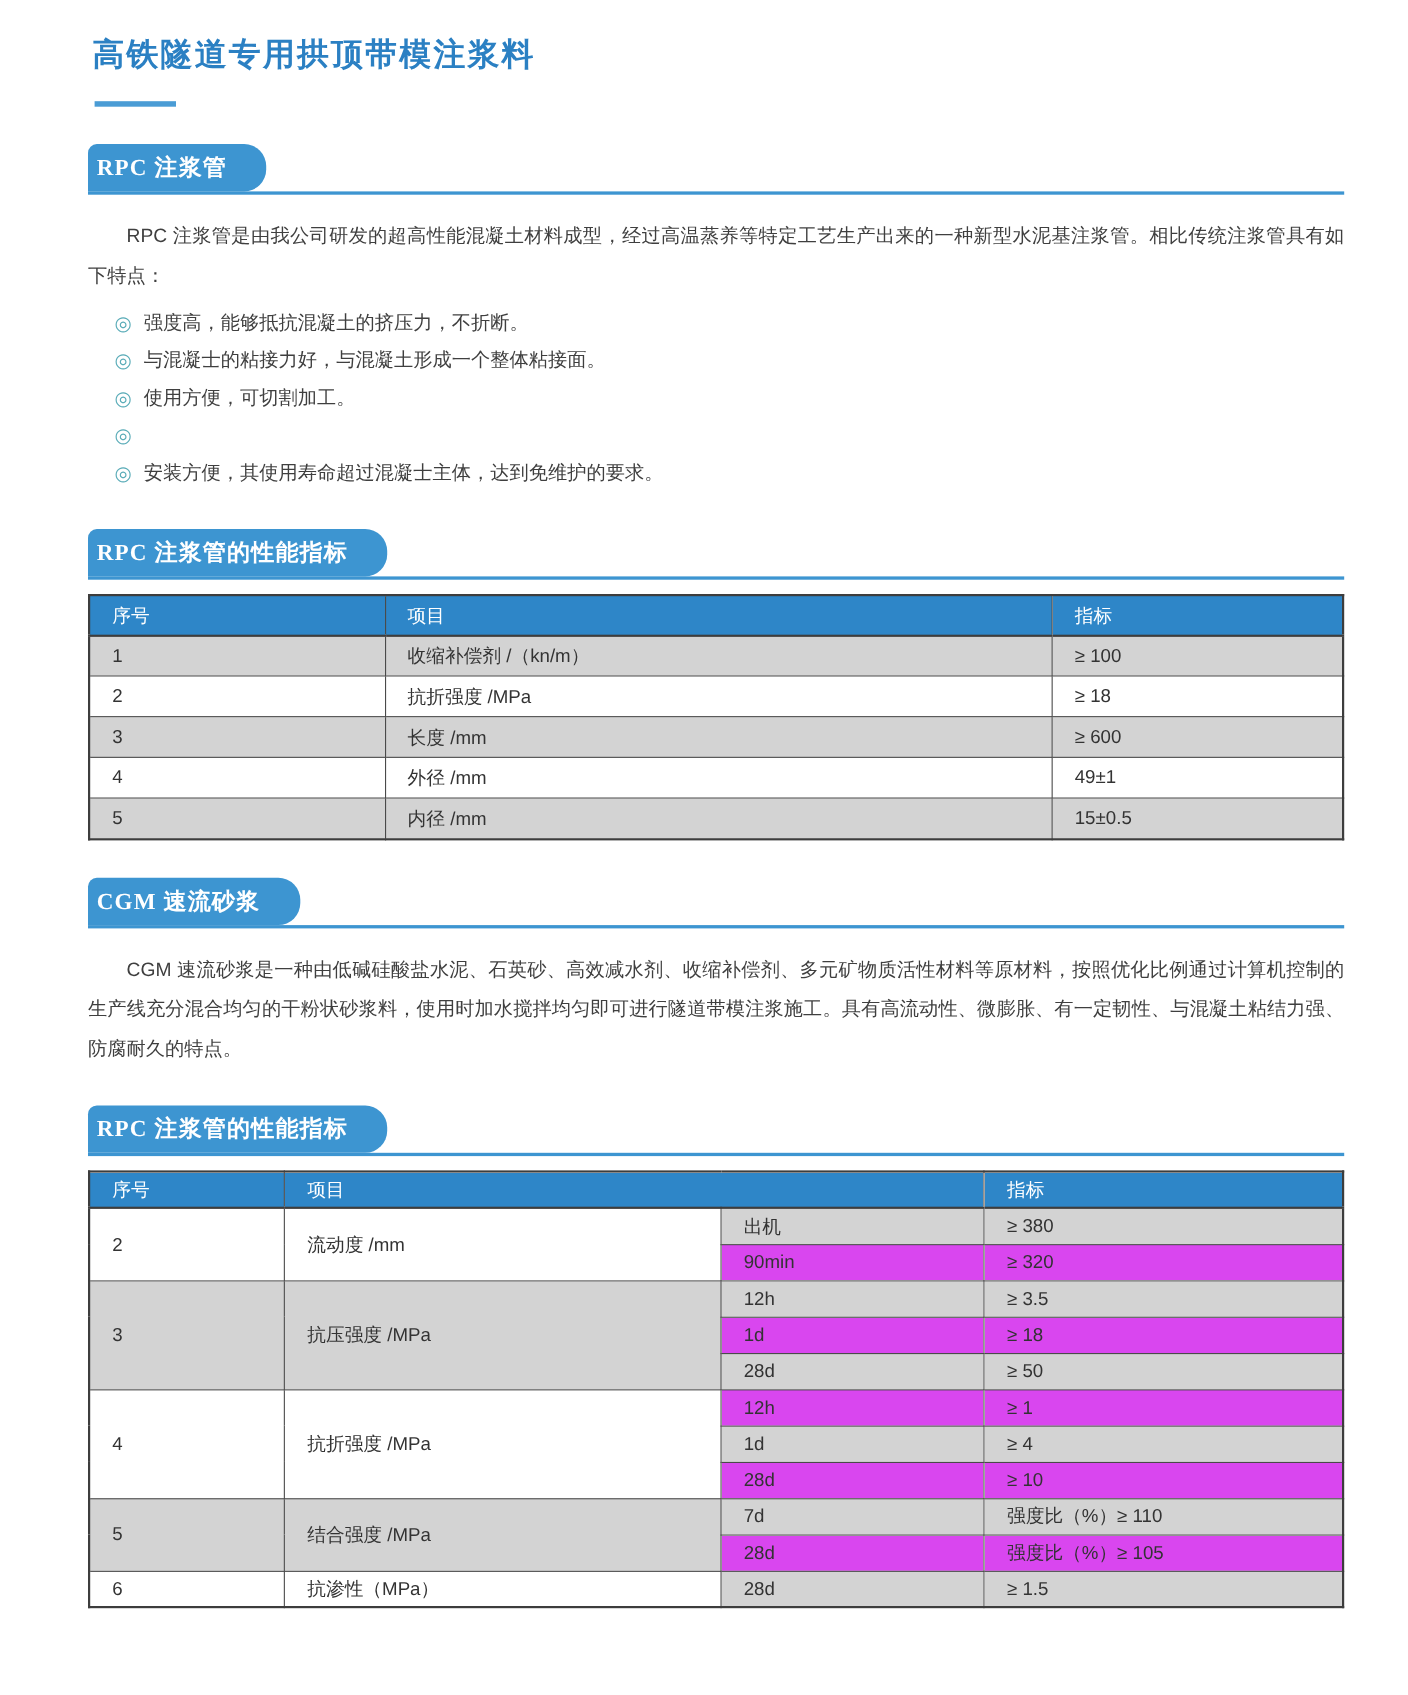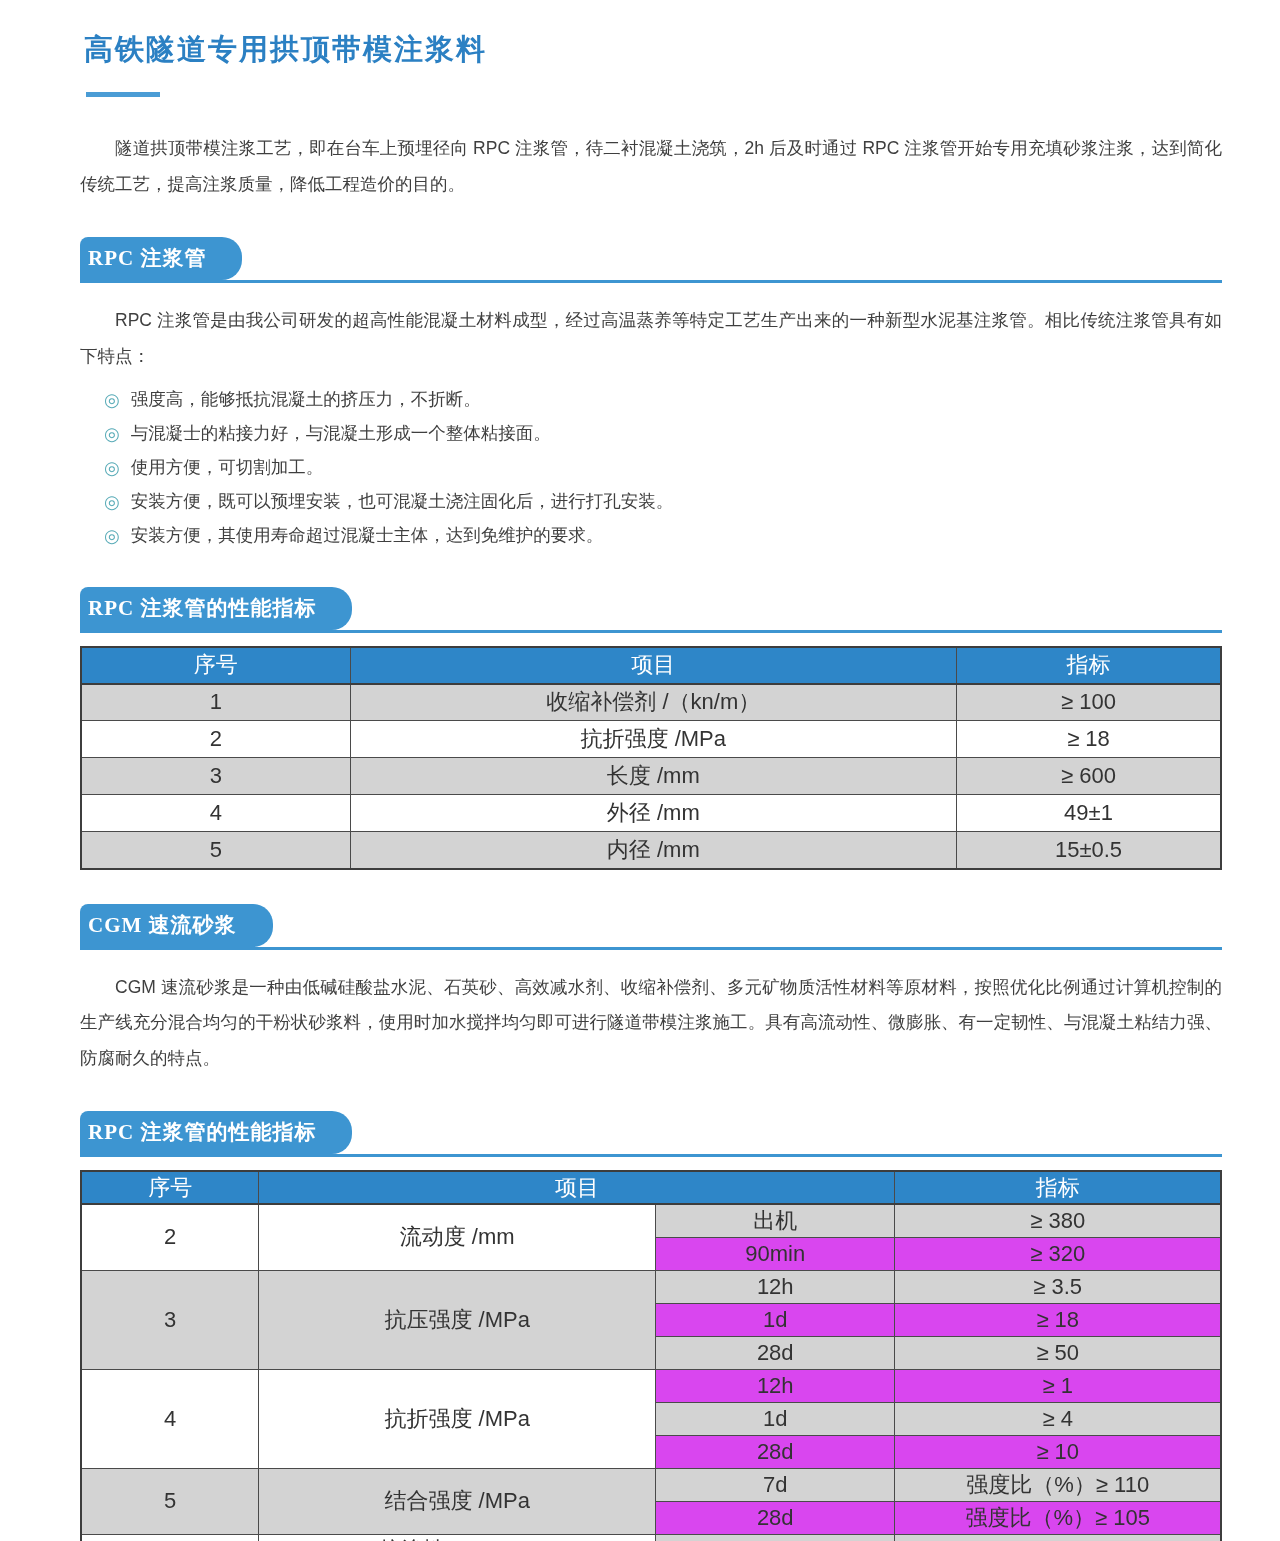--- a/index.html
+++ b/index.html
@@ -76,24 +76,24 @@
   
   table {
     width: 100%;
     border-collapse: collapse;
     table-layout: fixed;
     margin-top: 13px;
     border: 2px solid #3d3d3d;
   }
   th, td {
     border: 1px solid #4a4a4a;
-    text-align: center;
+    text-align: left;
     vertical-align: middle;
-    padding: 0 4px;
-    font-size: 22px;
+    padding: 0 20px;
+    font-size: 17px;
     color: #333;
     overflow: hidden;
     white-space: nowrap;
   }
   thead th {
     background: #2e86c8;
     color: #ffffff;
     font-weight: 400;
     border-bottom: 2px solid #3d3d3d;
   }
@@ -106,21 +106,20 @@
   .rg { background: #d3d3d3; }
 </style>
 </head>
 <body>
 
 <div class="page">
 
   <h1 class="page-title">高铁隧道专用拱顶带模注浆料</h1>
   <div class="title-underline"></div>
 
-  <p class="intro">隧道拱顶带模注浆工艺，即在台车上预埋径向 RPC 注浆管，待二衬混凝土浇筑，2h 后及时通过 RPC 注浆管开始专用充填砂浆注浆，达到简化传统工艺，提高注浆质量，降低工程造价的目的。</p>
 
   <div class="section-bar">
     <span class="section-tab">RPC 注浆管</span>
   </div>
   <p class="para">RPC 注浆管是由我公司研发的超高性能混凝土材料成型，经过高温蒸养等特定工艺生产出来的一种新型水泥基注浆管。相比传统注浆管具有如下特点：</p>
 
   <ul class="bullets">
     <li>
       <span class="bullet-icon">◎</span>
       <span>强度高，能够抵抗混凝土的挤压力，不折断。</span>
@@ -128,21 +127,20 @@
     <li>
       <span class="bullet-icon">◎</span>
       <span>与混凝士的粘接力好，与混凝土形成一个整体粘接面。</span>
     </li>
     <li>
       <span class="bullet-icon">◎</span>
       <span>使用方便，可切割加工。</span>
     </li>
     <li>
       <span class="bullet-icon">◎</span>
-      <span>安装方便，既可以预埋安装，也可混凝土浇注固化后，进行打孔安装。</span>
     </li>
     <li>
       <span class="bullet-icon">◎</span>
       <span>安装方便，其使用寿命超过混凝士主体，达到免维护的要求。</span>
     </li>
   </ul>
 
   <div class="section-bar">
     <span class="section-tab">RPC 注浆管的性能指标</span>
   </div>

